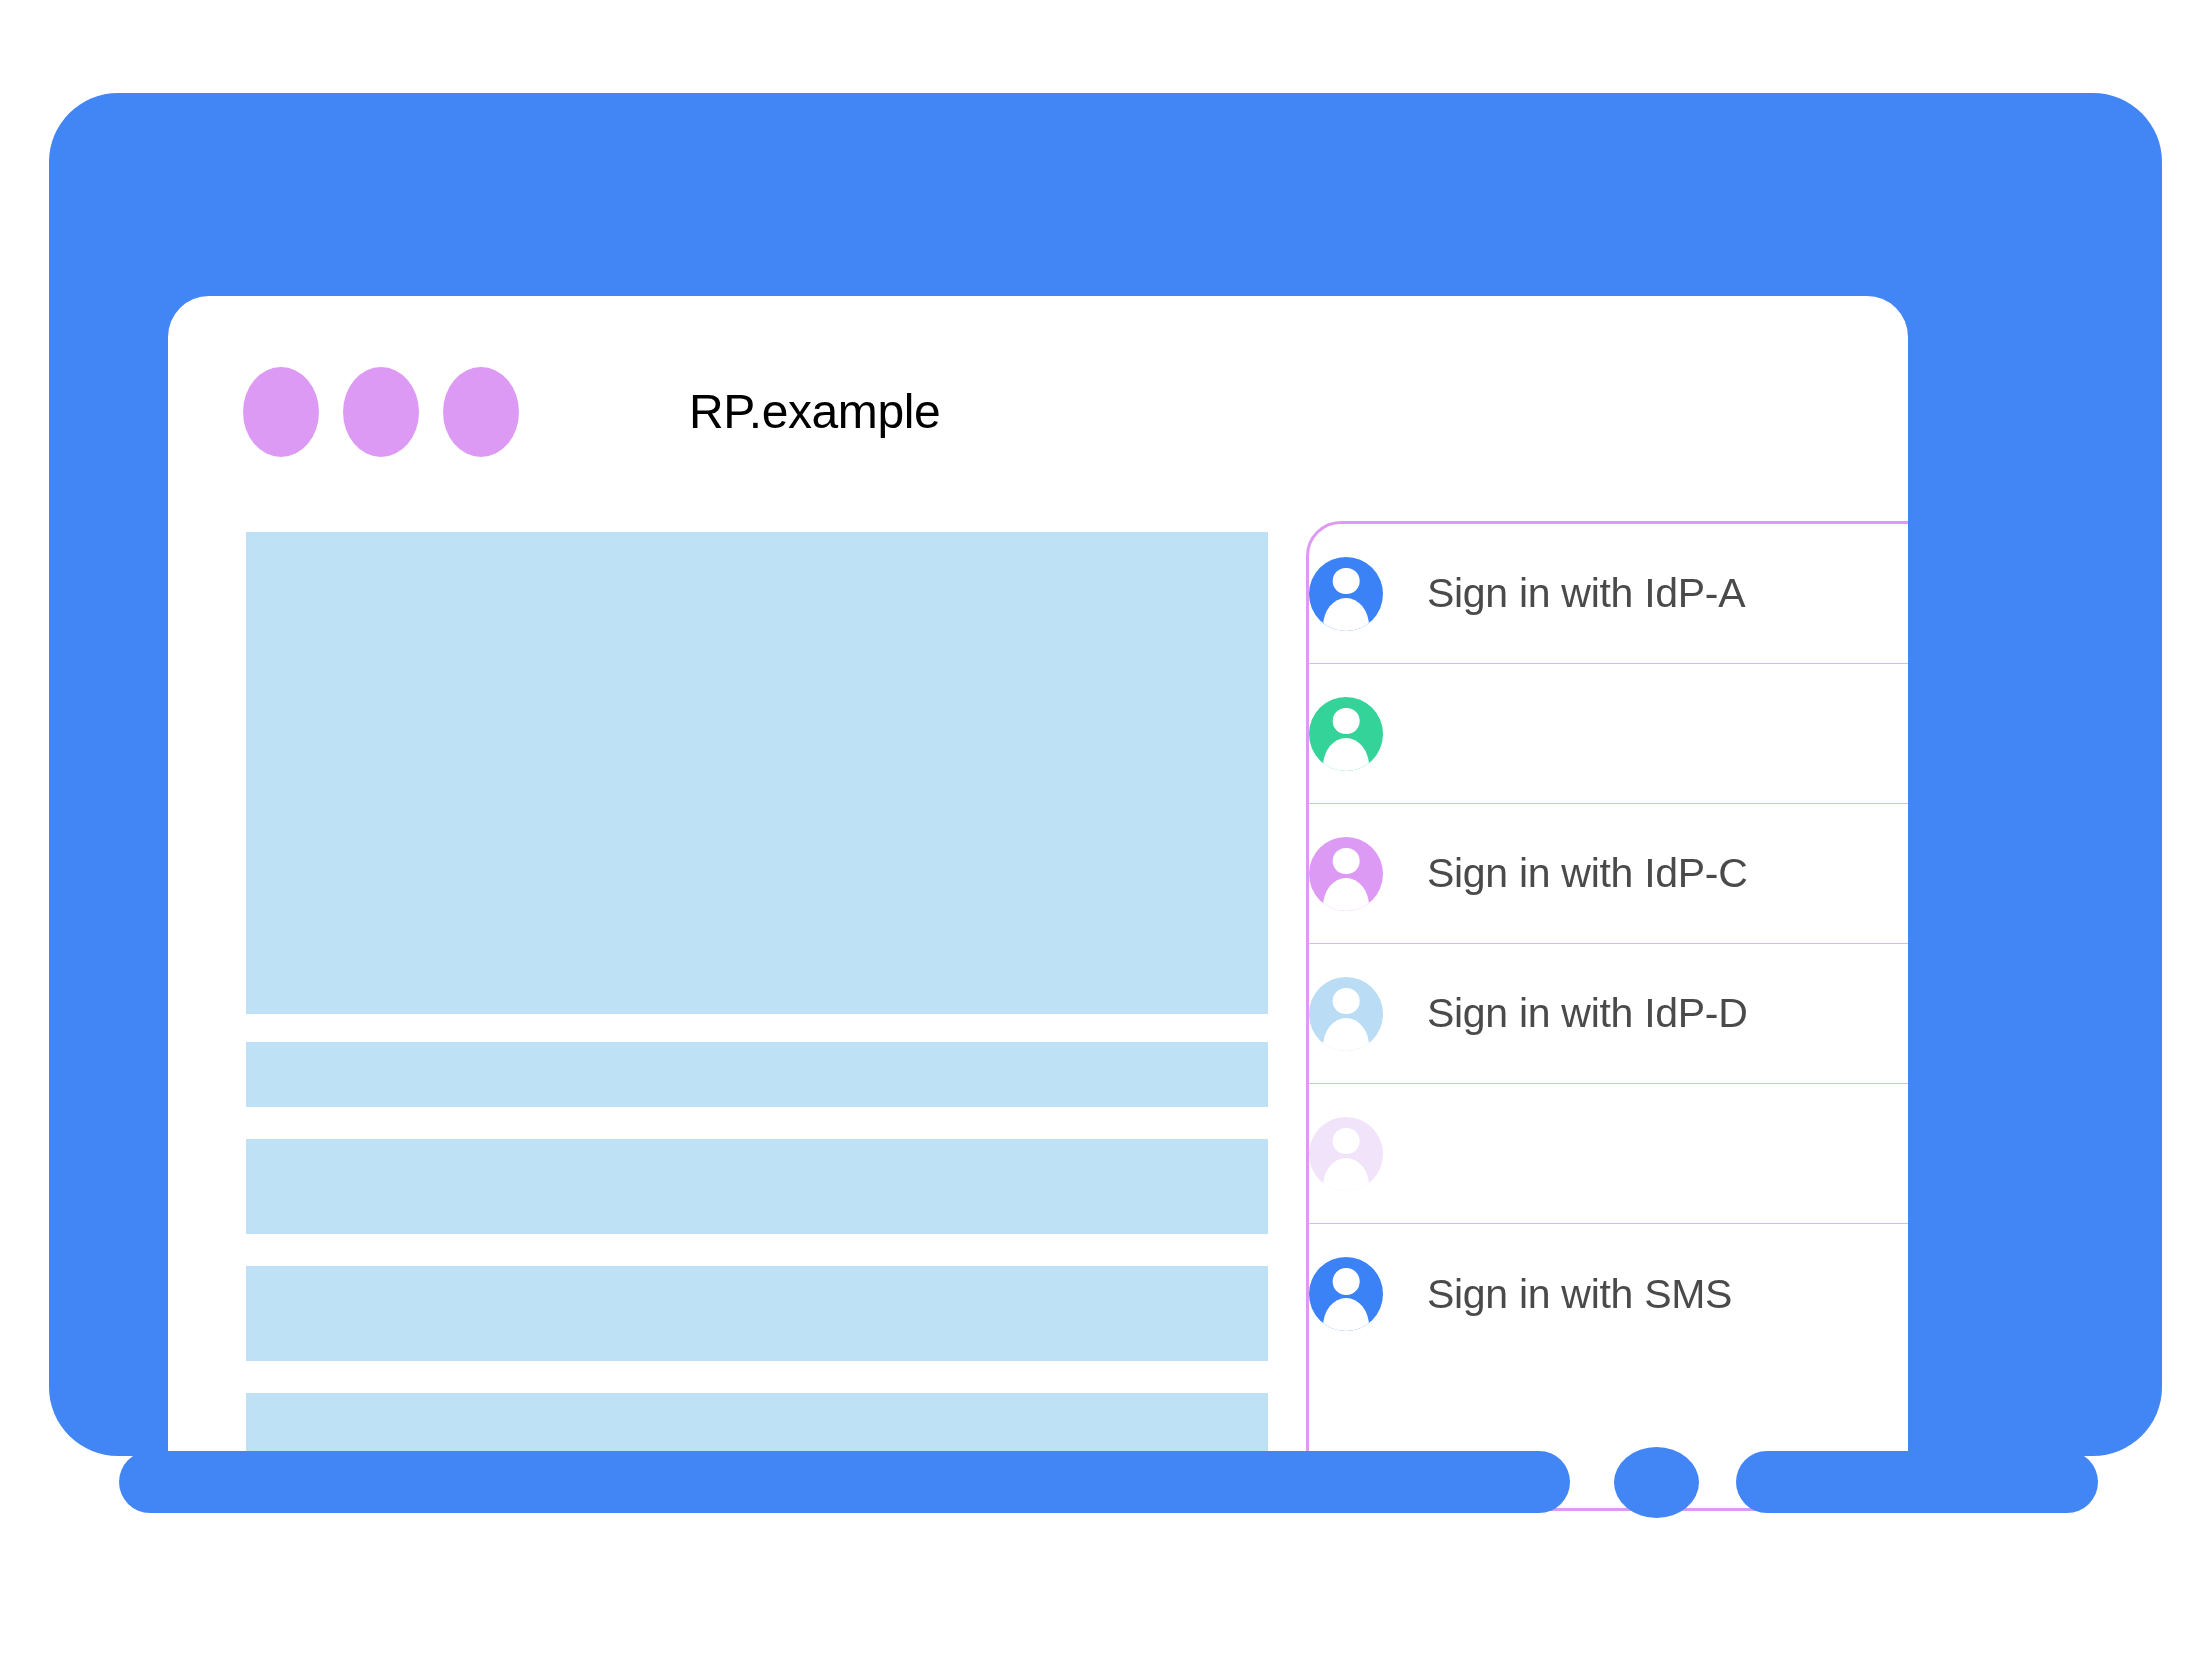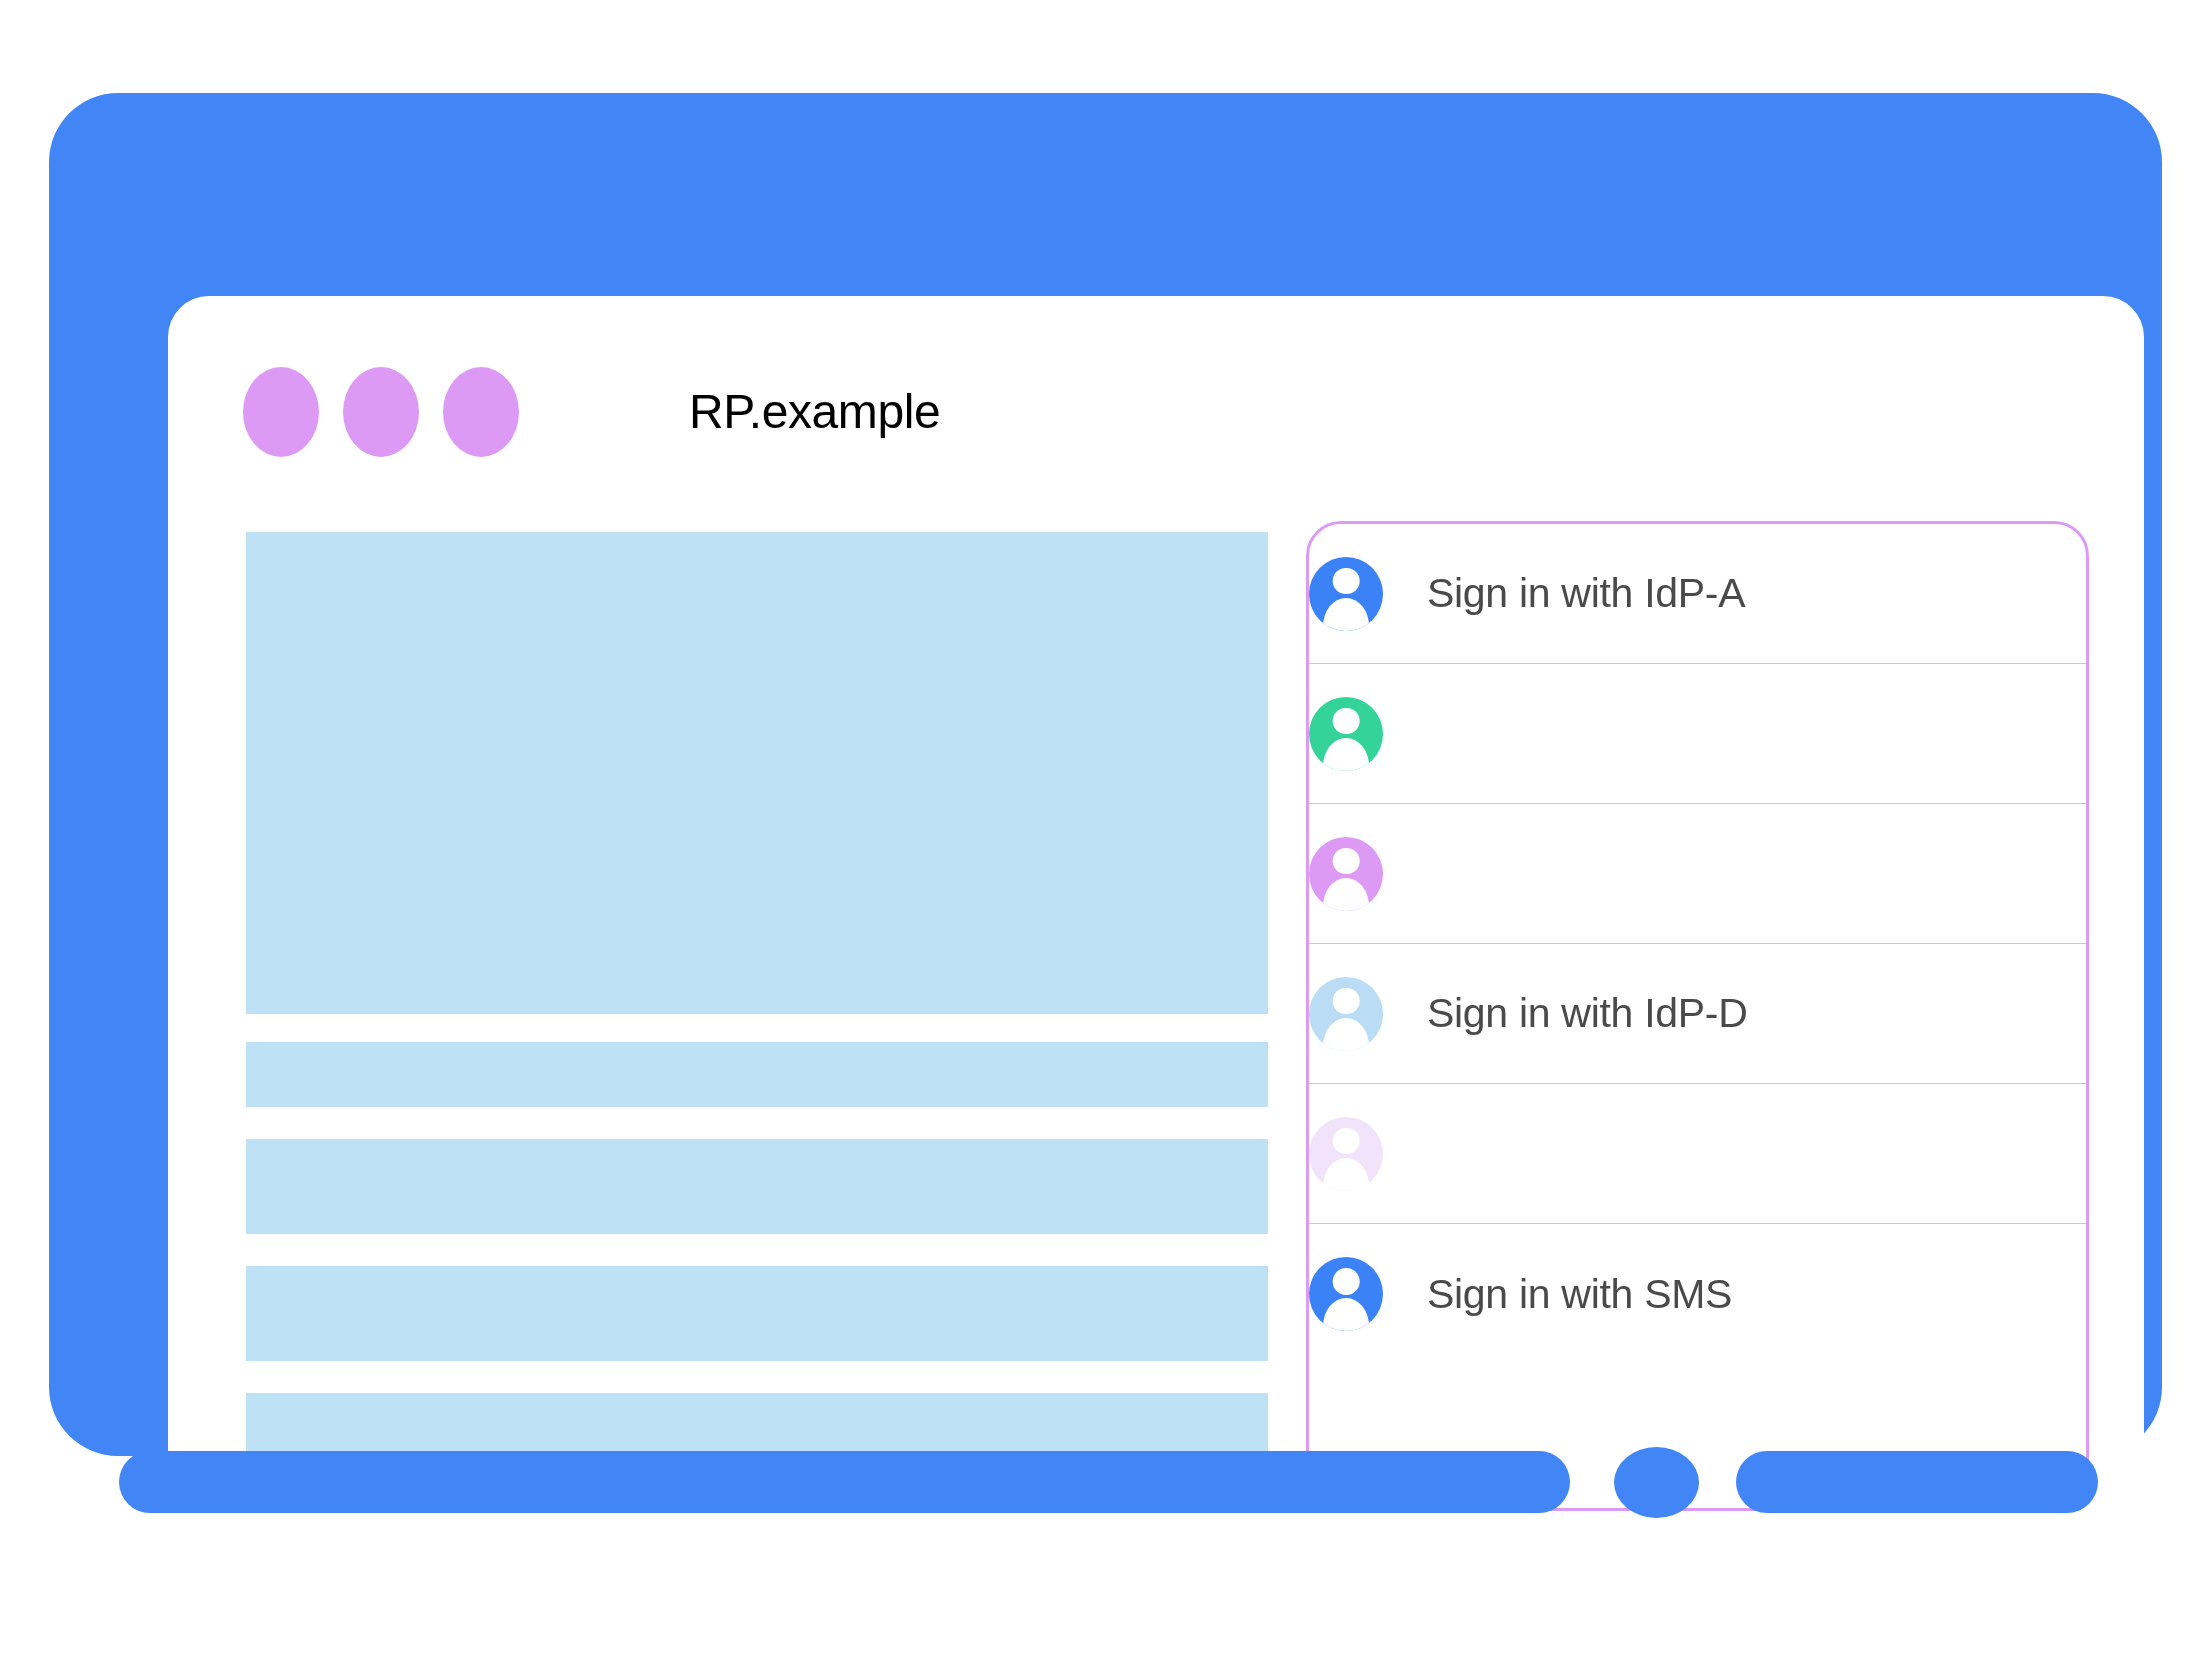--- a/index.html
+++ b/index.html
@@ -25,21 +25,21 @@
     box-sizing: border-box;
     background: #4285f4;
     border-radius: 69px;
   }
 
   
   #screen {
     position: absolute;
     left: 119px;
     top: 203px;
-    width: 1976px;
+    width: 1740px;
     height: 1248px;
     background: #ffffff;
     border-radius: 41px 41px 0 0;
     overflow: hidden;
   }
 
   
   .bezel-bar {
     position: absolute;
     background: #4285f4;
@@ -200,20 +200,21 @@
           <span class="head"></span>
           <span class="body"></span>
         </span>
       </div>
 
       <div class="account-row">
         <span class="avatar" style="background: rgb(221, 154, 245);">
           <span class="head"></span>
           <span class="body"></span>
         </span>
+        <span class="account-label">Sign in with IdP-C</span>
       </div>
 
       <div class="account-row">
         <span class="avatar" style="background: rgb(187, 220, 245);">
           <span class="head"></span>
           <span class="body"></span>
         </span>
         <span class="account-label">Sign in with IdP-D</span>
       </div>
 

